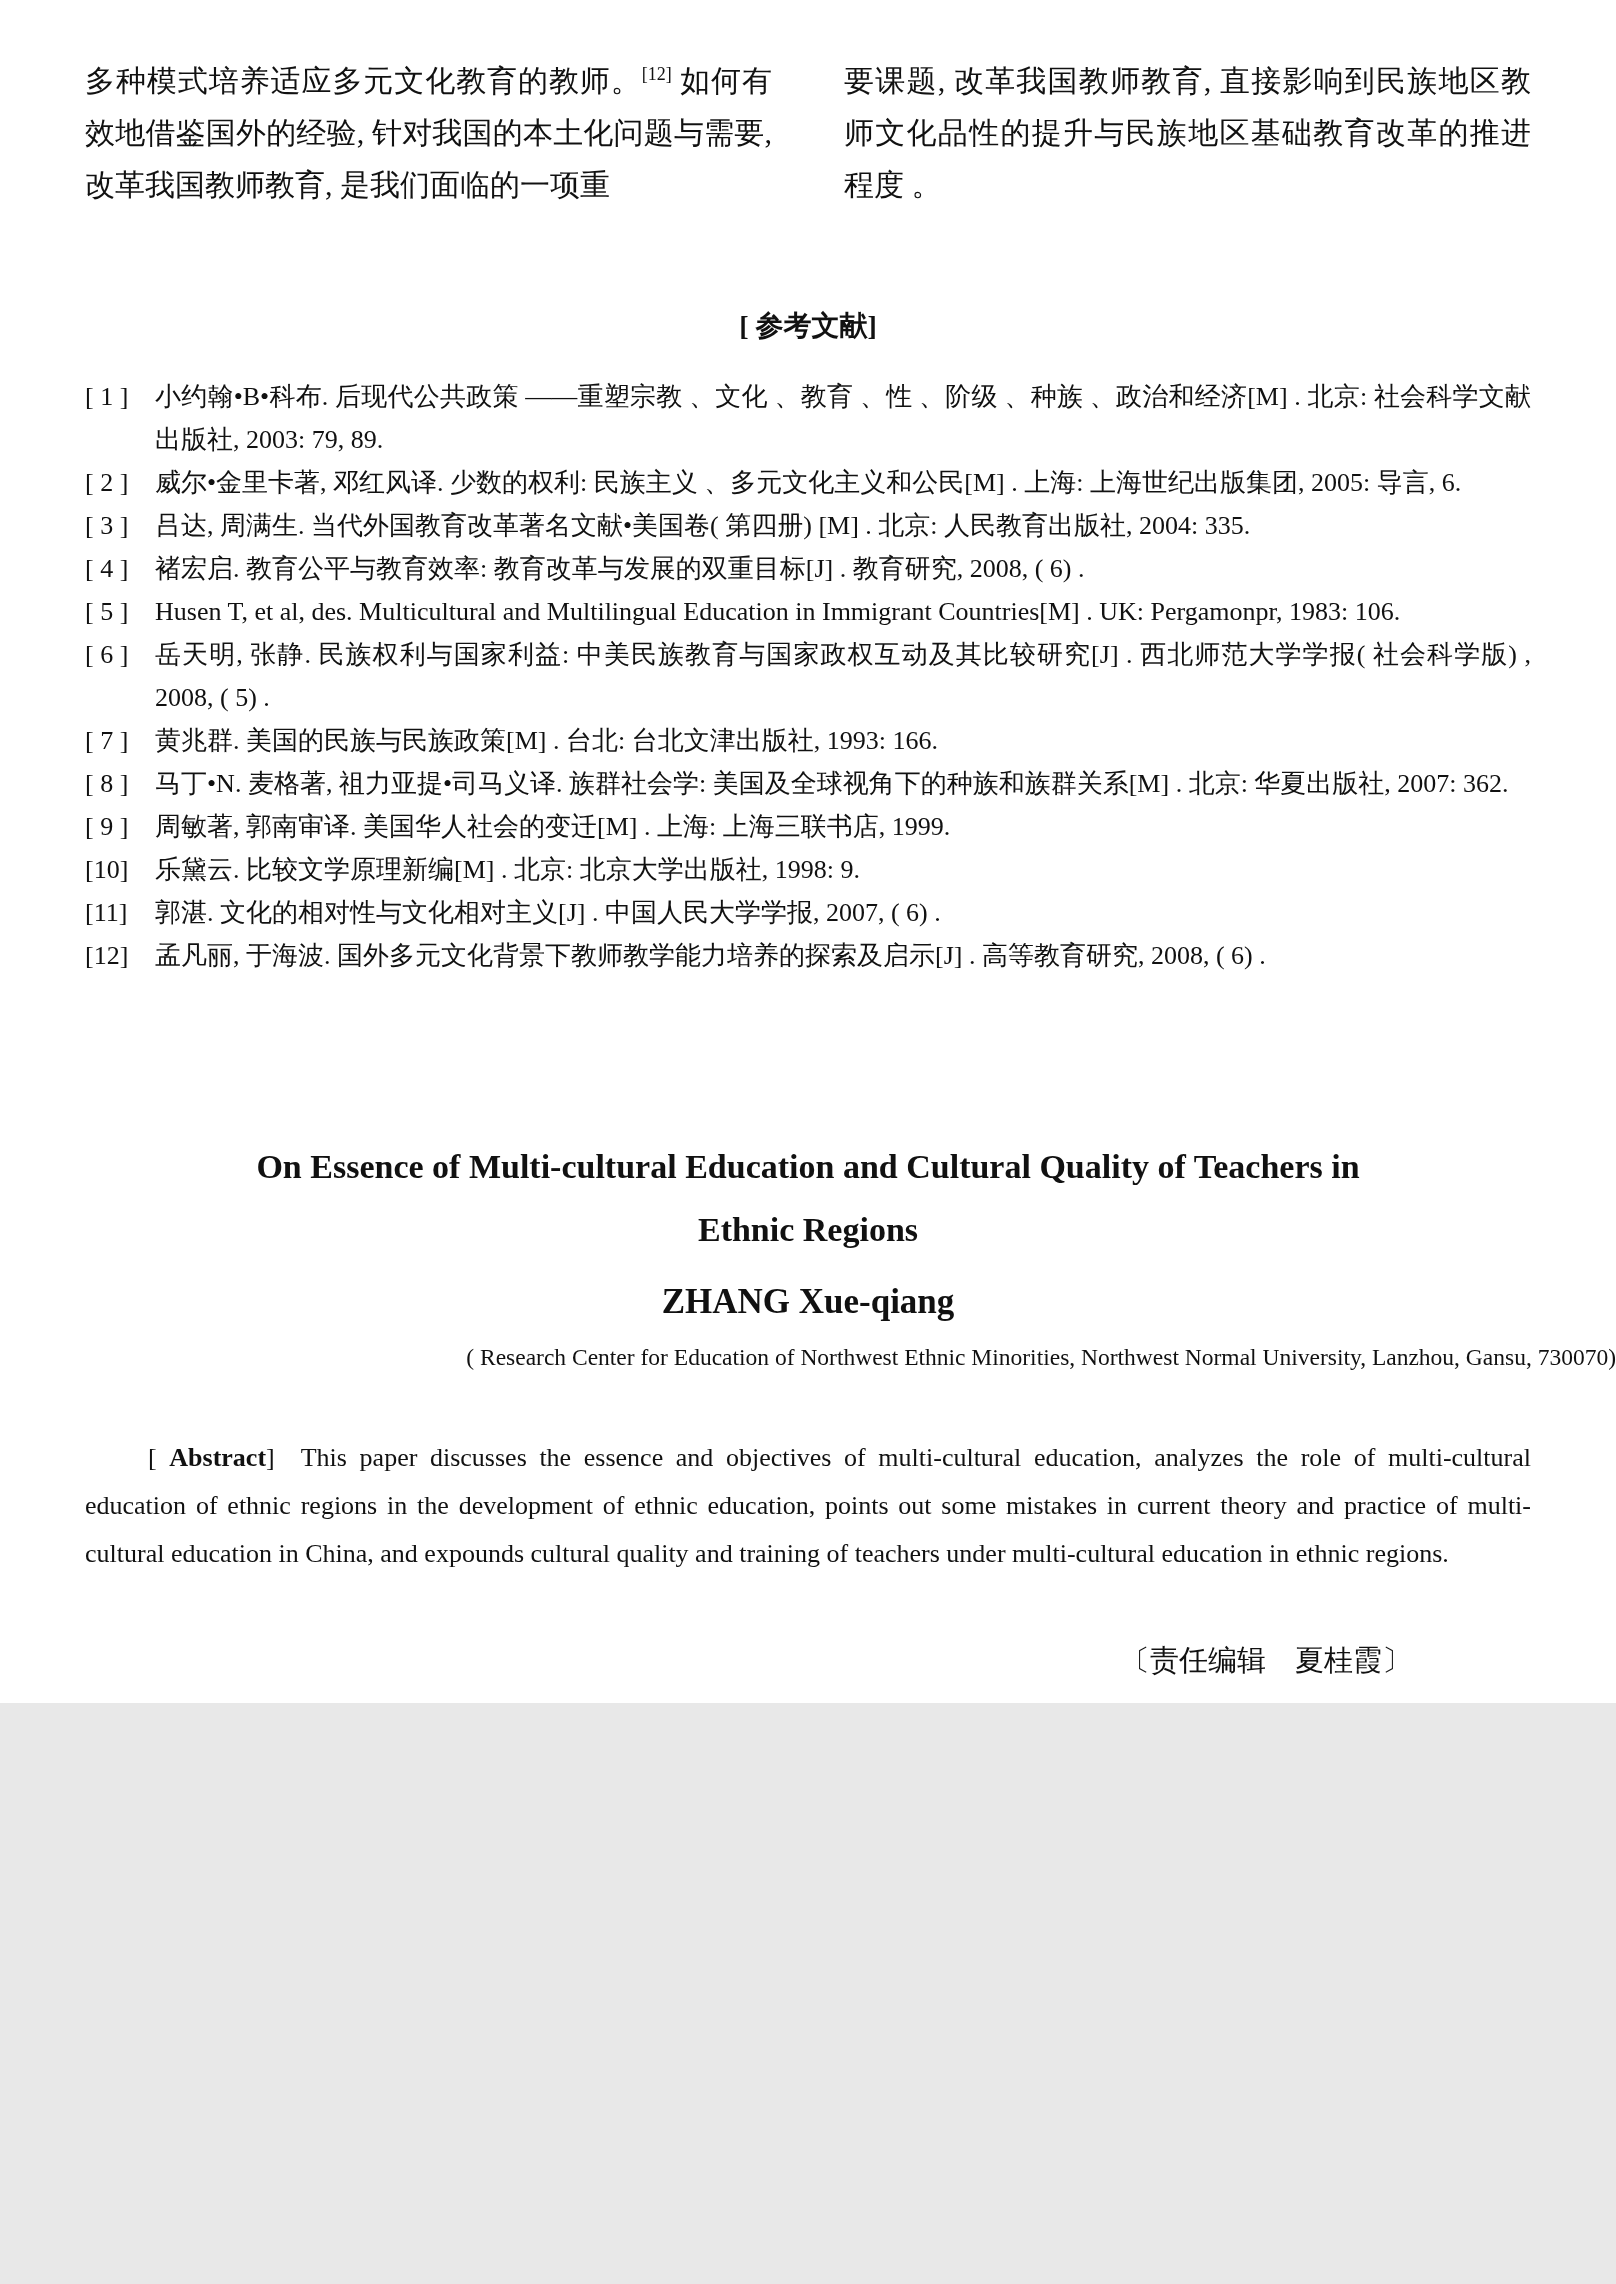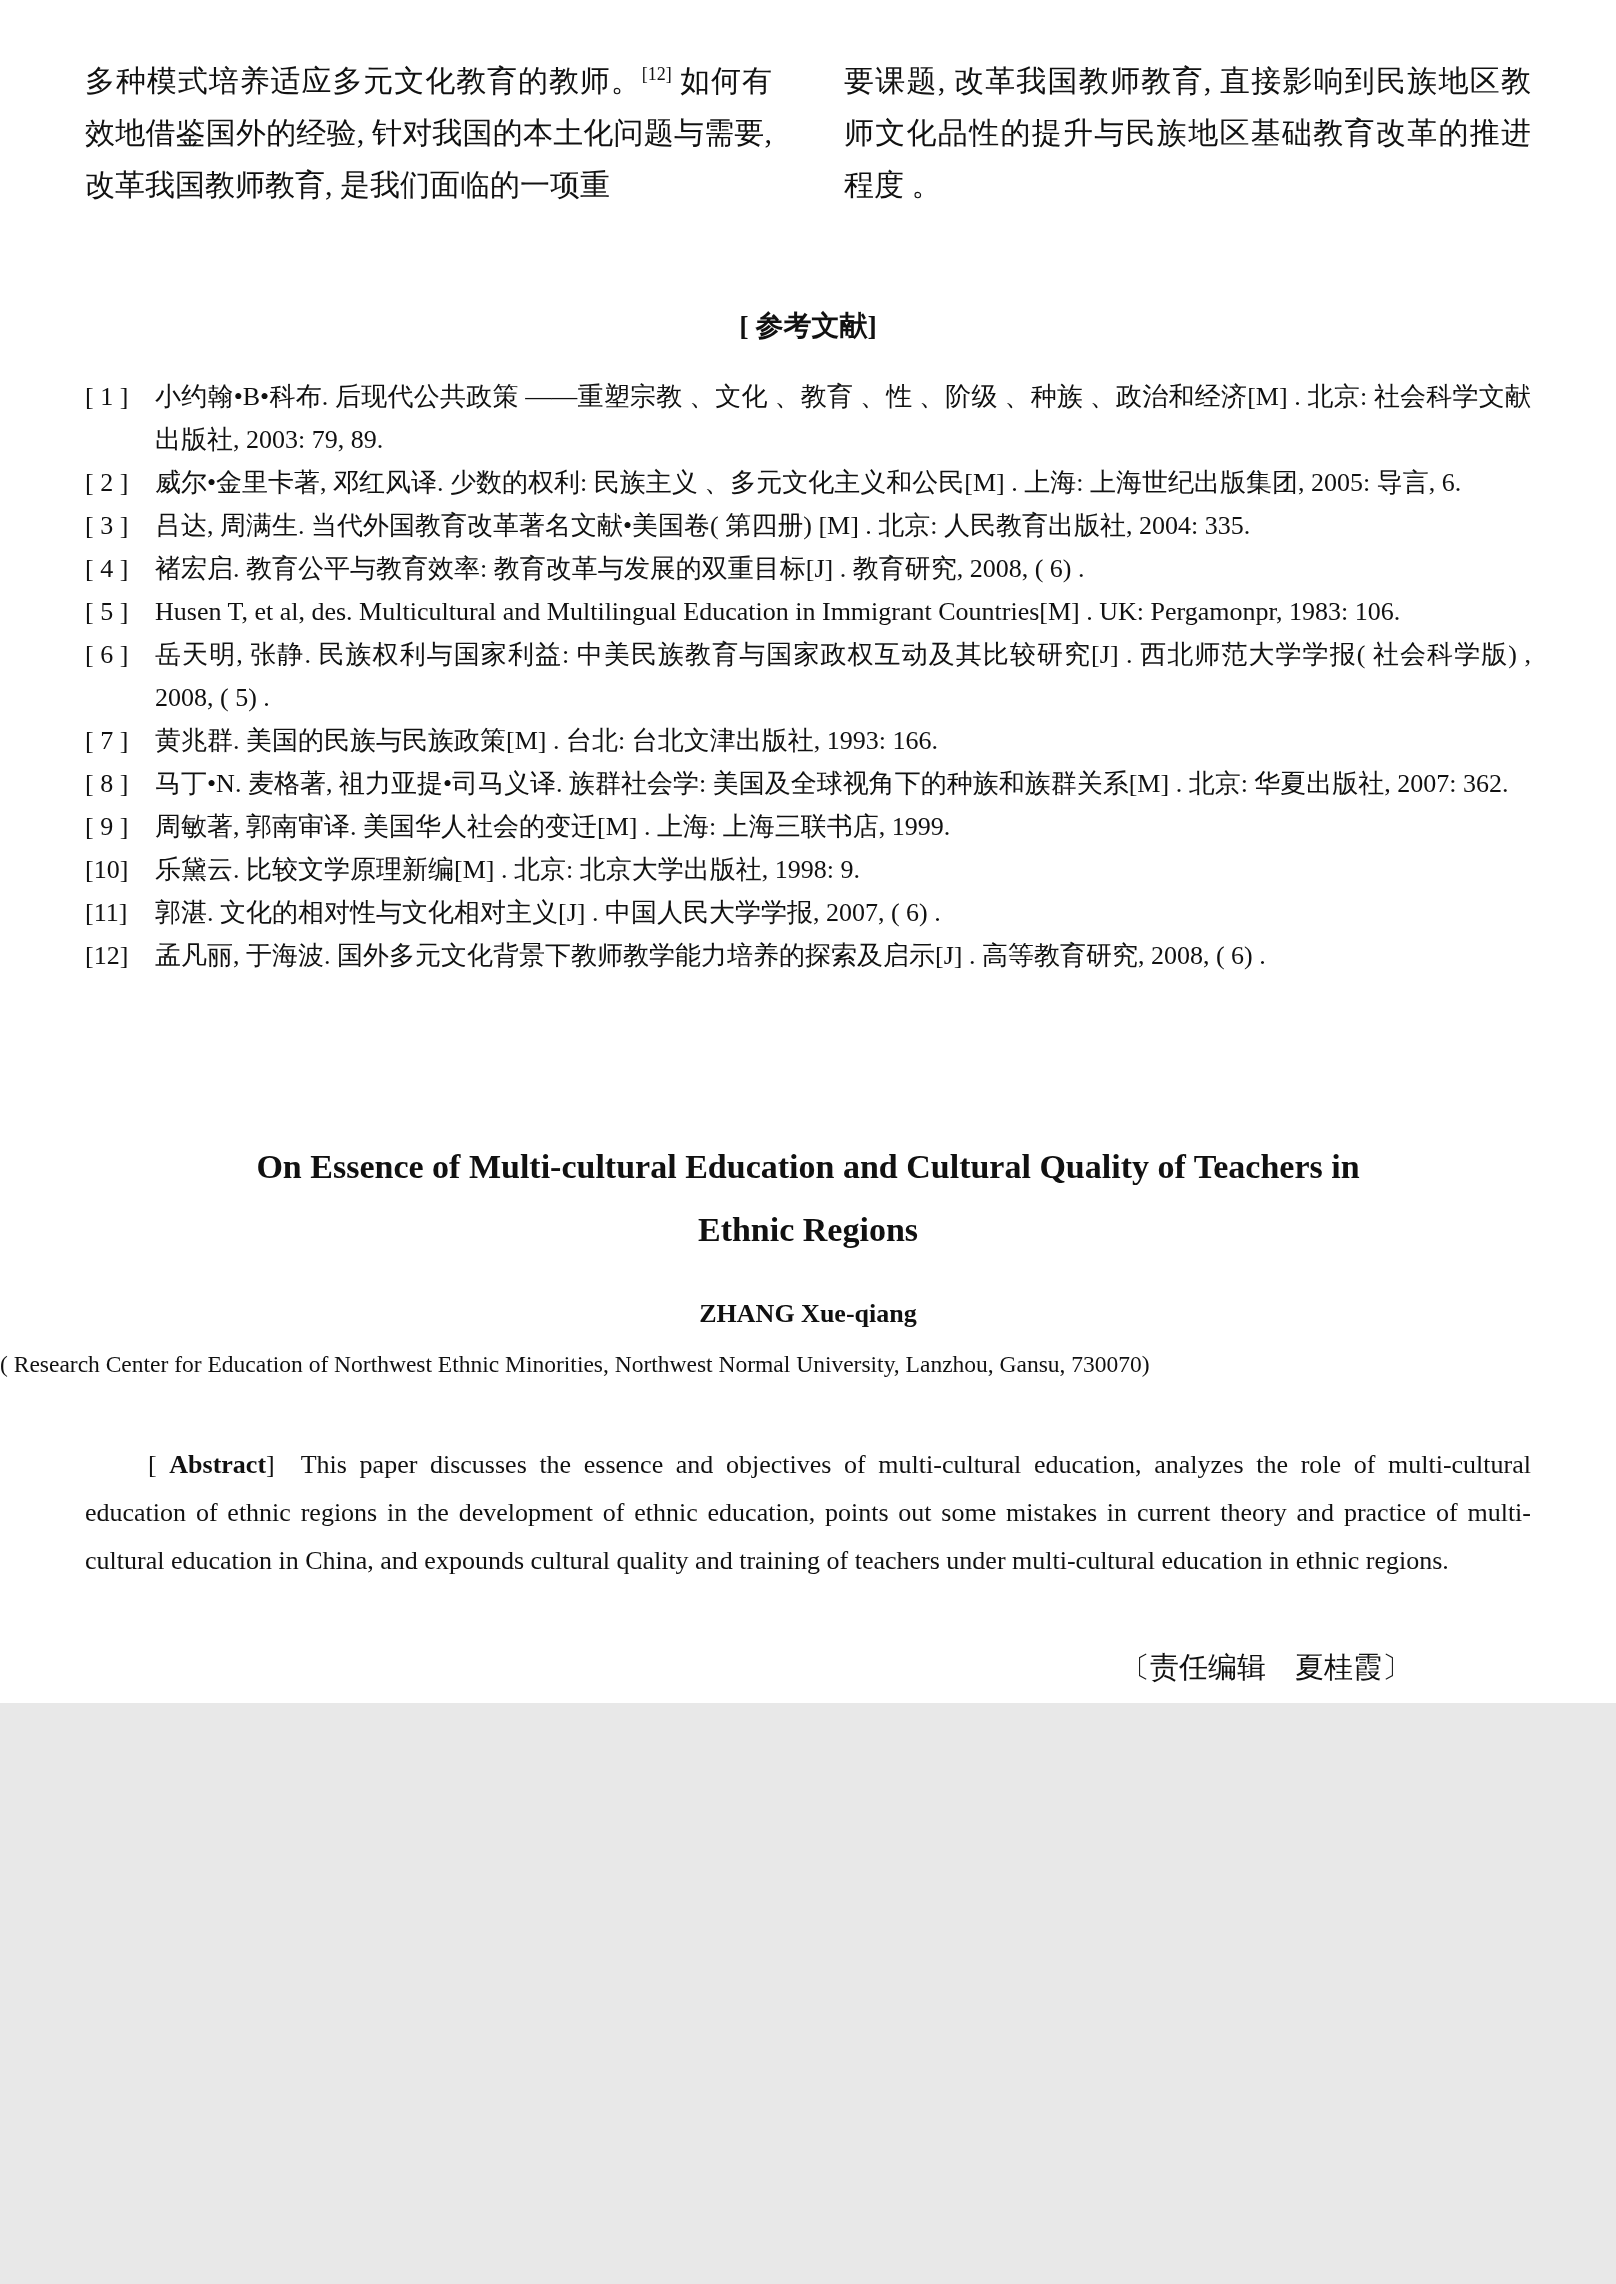--- a/index.html
+++ b/index.html
@@ -59,28 +59,28 @@
   
   .en-title {
     margin: 158px auto 0 auto;
     max-width: 1147px;
     text-align: center;
     font-size: 34px;
     font-weight: bold;
     line-height: 63px;
   }
   .en-author {
-    margin-top: 38px;
+    margin-top: 21px;
     text-align: center;
-    font-size: 26px;
+    font-size: 35px;
     font-weight: bold;
   }
   .en-affiliation {
     margin-top: 22px;
-    text-align: left;
+    text-align: right;
     font-size: 23.5px;
   }
   .en-abstract {
     margin: 63px 85px 0 85px;
     font-size: 26px;
     line-height: 48px;
     text-align: justify;
     text-indent: 63px;
   }
   .en-keywords {

